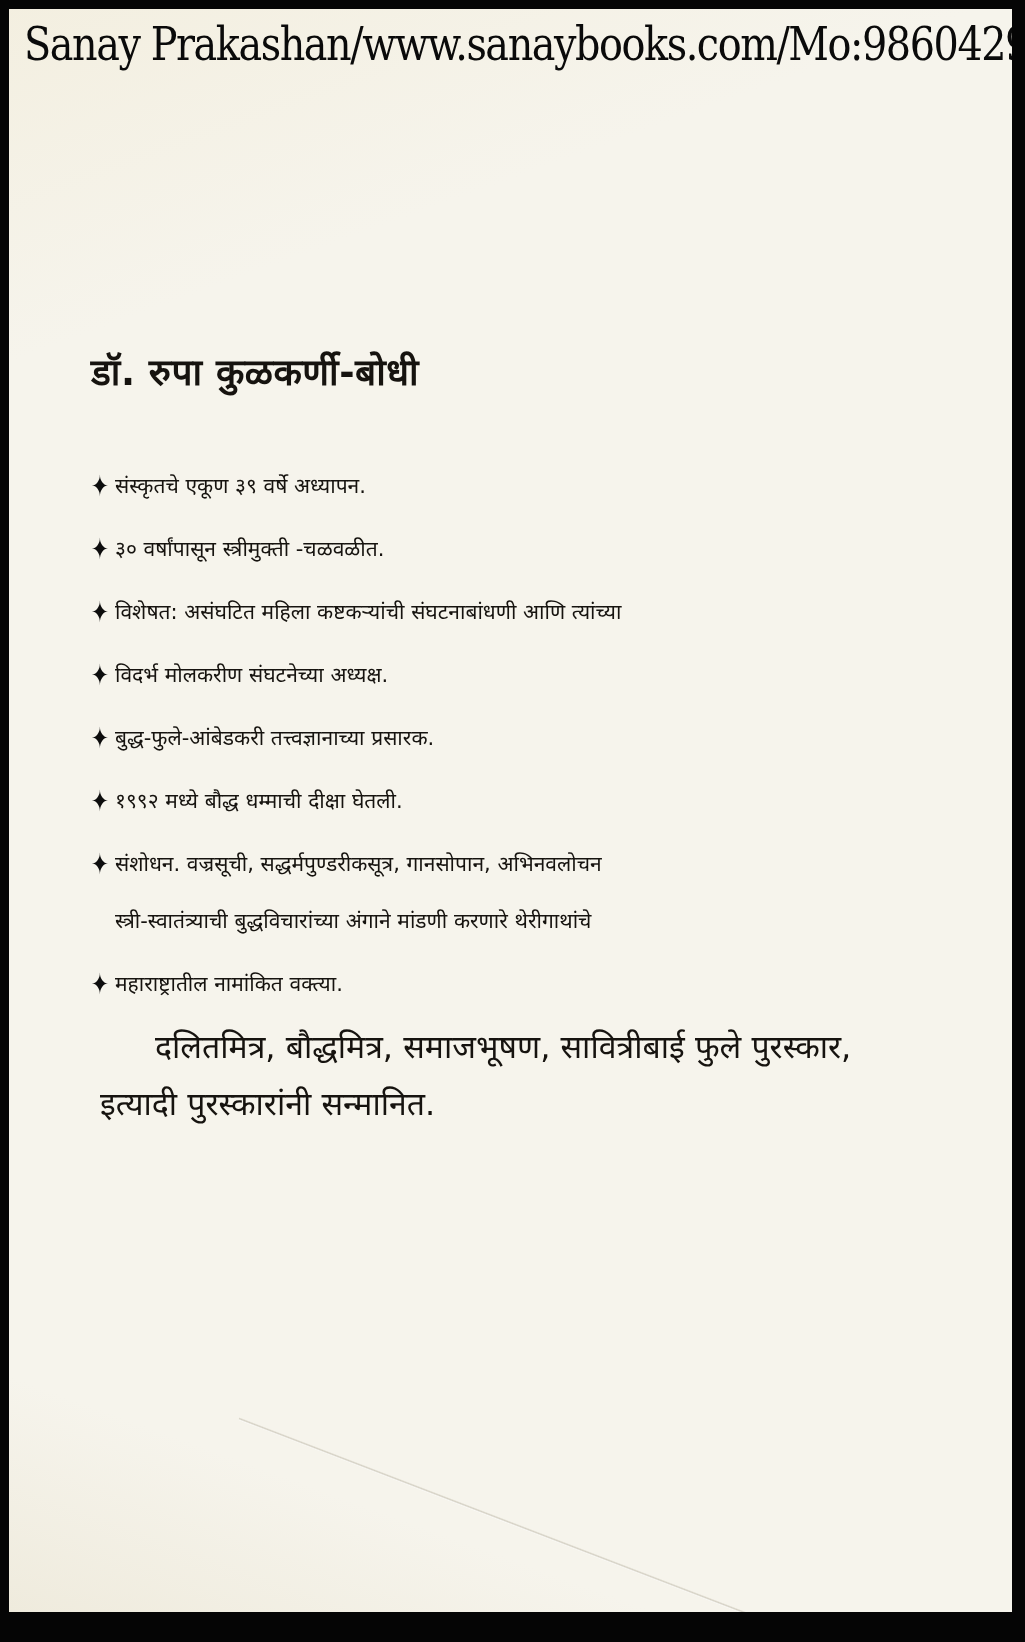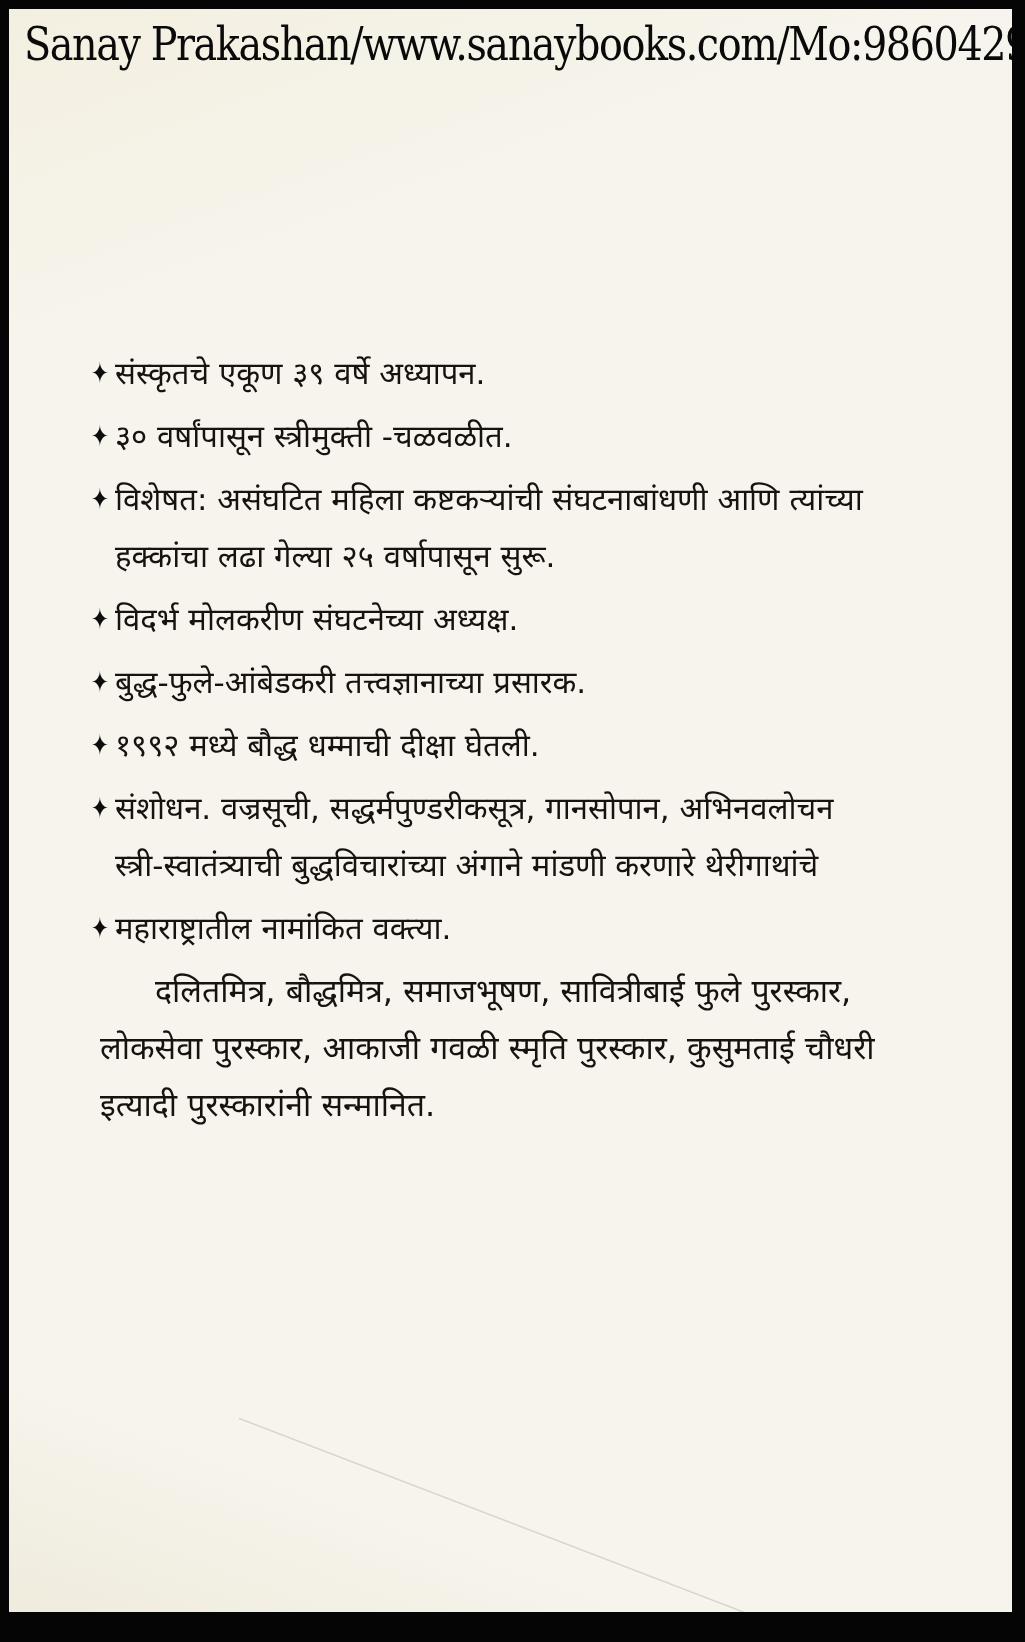--- a/index.html
+++ b/index.html
@@ -65,21 +65,21 @@
   .bullet{
     flex:0 0 26px;
     font-size:25px;
     line-height:57px;
     color:#0d0d0d;
     transform:scale(.85,1.15);
   }
   .fact-lines{flex:1;}
   .fact-line{
     display:block;
-    font-size:31px;
+    font-size:21px;
     line-height:57px;
     white-space:nowrap;
   }
   .awards{
     margin:6px 0 0 11px;
   }
   .award-line{
     display:block;
     font-size:32px;
     line-height:57px;
@@ -90,20 +90,21 @@
 </head>
 <body>
 
 <div class="page">
   <div class="paper">
 
     <div class="watermark">Sanay Prakashan/www.sanaybooks.com/Mo:9860429134</div>
 
     <div class="content">
 
+      <h1 class="author-title">डॉ. रुपा कुळकर्णी-बोधी</h1>
 
       <ul class="fact-list">
 
         <li class="fact-item">
           <span class="bullet">✦</span>
           <span class="fact-lines">
             <span class="fact-line">संस्कृतचे एकूण ३९ वर्षे अध्यापन.</span>
           </span>
         </li>
 
@@ -111,21 +112,20 @@
           <span class="bullet">✦</span>
           <span class="fact-lines">
             <span class="fact-line">३० वर्षांपासून स्त्रीमुक्ती -चळवळीत.</span>
           </span>
         </li>
 
         <li class="fact-item">
           <span class="bullet">✦</span>
           <span class="fact-lines">
             <span class="fact-line">विशेषत: असंघटित महिला कष्टकऱ्यांची संघटनाबांधणी आणि त्यांच्या</span>
-            <span class="fact-line">हक्कांचा लढा गेल्या २५ वर्षापासून सुरू.</span>
           </span>
         </li>
 
         <li class="fact-item">
           <span class="bullet">✦</span>
           <span class="fact-lines">
             <span class="fact-line">विदर्भ मोलकरीण संघटनेच्या अध्यक्ष.</span>
           </span>
         </li>
 
@@ -155,21 +155,20 @@
           <span class="bullet">✦</span>
           <span class="fact-lines">
             <span class="fact-line">महाराष्ट्रातील नामांकित वक्त्या.</span>
           </span>
         </li>
 
       </ul>
 
       <div class="awards">
         <span class="award-line first">दलितमित्र, बौद्धमित्र, समाजभूषण, सावित्रीबाई फुले पुरस्कार,</span>
-        <span class="award-line">लोकसेवा पुरस्कार, आकाजी गवळी स्मृति पुरस्कार, कुसुमताई चौधरी</span>
         <span class="award-line">इत्यादी पुरस्कारांनी सन्मानित.</span>
       </div>
 
     </div>
 
     <div class="crease"></div>
   </div>
 </div>
 
 </body></html>

